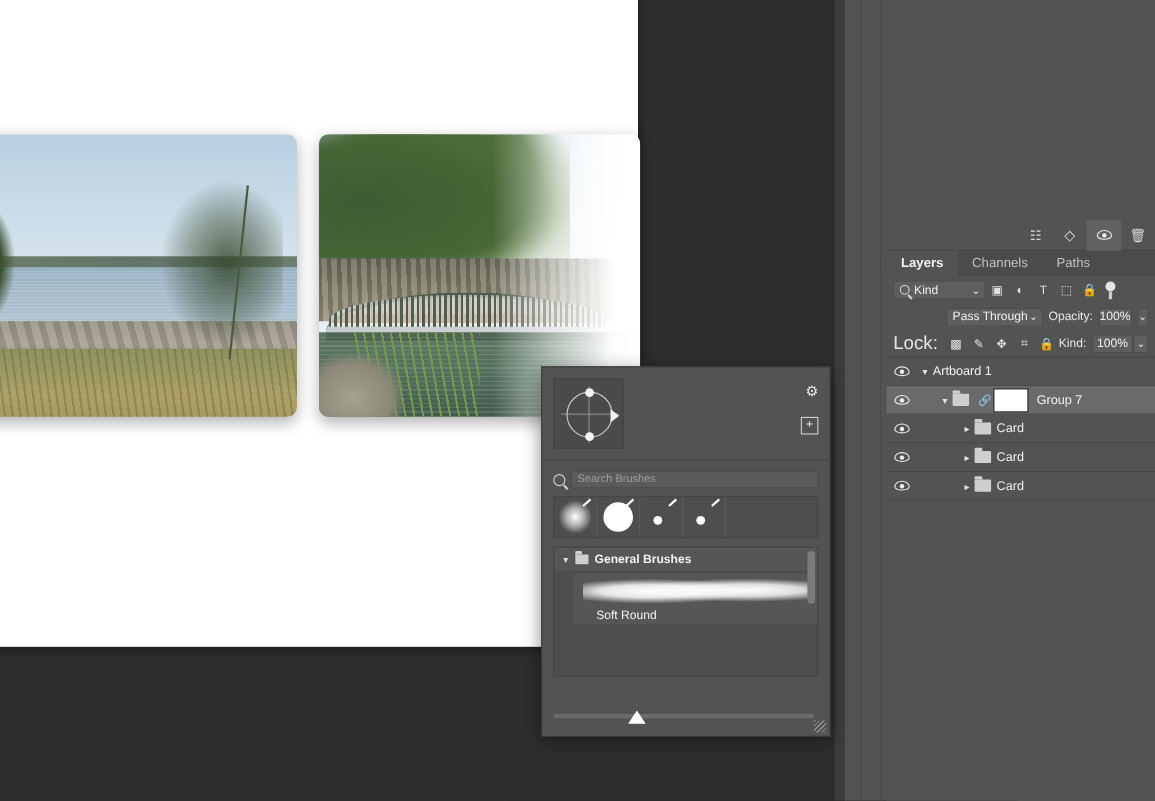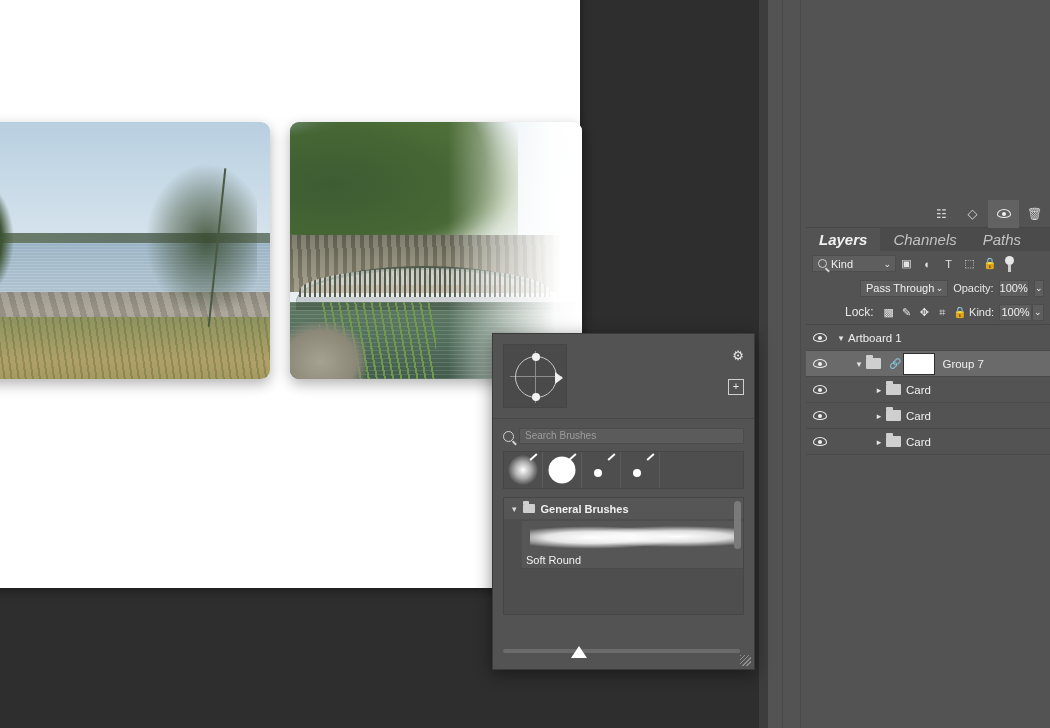--- a/index.html
+++ b/index.html
@@ -173,42 +173,42 @@
   .bp-stroke { position:absolute; left:8px; top:4px; right:8px; height:24px; }
   .bp-stroke.soft {
     background: radial-gradient(ellipse 56% 60% at 30% 52%, #fff 0%, rgba(255,255,255,.85) 40%, rgba(255,255,255,0) 78%),
                 radial-gradient(ellipse 60% 55% at 72% 48%, #fff 0%, rgba(255,255,255,.8) 42%, rgba(255,255,255,0) 80%);
   }
   .bp-stroke.hard {
     background: #fff;
     border-radius: 48% 52% 50% 50% / 60% 55% 45% 40%;
     height: 21px; top: 5px;
   }
-  .bp-item-name { position:absolute; left:4px; bottom:2px; font-size:11px; color:#f0f0f0;text-align:right; }
+  .bp-item-name { position:absolute; left:20px; bottom:2px; font-size:11px; color:#f0f0f0;text-align:right; }
   .bp-vscroll { position:absolute; right:2px; top:3px; width:7px; height:48px; background:#7a7a7a; border-radius:4px; }
 
   .bp-hscroll { position:absolute; left:10px; right:14px; bottom:16px; height:4px; background:#6b6b6b; border-radius:2px; }
   .bp-hthumb { position:absolute; left:78px; bottom:11px; width:16px; height:12px; }
   .bp-hthumb::before { content:""; position:absolute; border-left:8px solid transparent; border-right:8px solid transparent; border-bottom:12px solid #fff; }
   .bp-grip { position:absolute; right:3px; bottom:3px; width:11px; height:11px;
     background: repeating-linear-gradient(135deg, #8e8e8e 0 1px, rgba(0,0,0,0) 1px 3px); }
 
   
   .dock-col { position:absolute; left:768px; top:0; width:282px; height:728px; background:#535353; }
   .dock-div-a { position:absolute; left:782px; top:0; width:1px; height:728px; background:#4a4a4a; }
   .dock-div-b { position:absolute; left:800px; top:0; width:1px; height:728px; background:#4a4a4a; }
   .doc-scroll-track { position:absolute; left:759px; top:0; width:10px; height:728px; background:#3d3d3d; }
 
   .layers-panel { position:absolute; left:806px; top:200px; width:244px; height:528px; background:#535353; }
   .lp-toolrow { height:28px; display:flex; align-items:center; justify-content:flex-end; gap:0; background:#535353; border-bottom:1px solid #474747; }
   .lp-tool { width:31px; height:28px; display:flex; align-items:center; justify-content:center; color:#d8d8d8; }
   .lp-tool.active { background:#626262; }
 
   .lp-tabs { display:flex; height:23px; background:#4b4b4b; }
-  .lp-tab { padding:0 13px; font-size:15px; line-height:23px; color:#c2c2c2;font-style:italic; }
+  .lp-tab { padding:0 13px; font-size:12px; line-height:23px; color:#c2c2c2; }
   .lp-tab.active { background:#535353; color:#f2f2f2; font-weight:bold; }
 
   .lp-filter { display:flex; align-items:center; gap:0; height:25px; padding:0 6px; background:#535353; }
   .lp-kind {
     display:flex; align-items:center; gap:4px; width:84px; height:17px;
     background:#5e5e5e; border:1px solid #4d4d4d; font-size:11px; color:#eee; padding-left:5px;
   }
   .lp-kind .cv { margin-left:auto; margin-right:4px; font-size:9px; }
   .lp-fic { width:21px; height:19px; display:flex; align-items:center; justify-content:center; color:#e2e2e2; font-size:11px; }
   .lp-toggle { width:9px; height:16px; margin-left:4px; }
@@ -219,21 +219,21 @@
   .lp-blend-sel {
     display:flex; align-items:center; width:124px; height:17px; background:#5e5e5e;
     border:1px solid #4d4d4d; font-size:11px; color:#efefef; padding-left:5px;margin-left:48px;
   }
   .lp-blend-sel .cv { margin-left:auto; margin-right:4px; font-size:9px; }
   .lp-op-label { font-size:11px; color:#e6e6e6; }
   .lp-op-val { width:38px; height:17px; background:#5e5e5e; border:1px solid #4d4d4d; font-size:11px; color:#efefef; text-align:center; line-height:15px; }
   .lp-op-cv { width:14px; height:17px; background:#5e5e5e; border:1px solid #4d4d4d; font-size:9px; color:#efefef; text-align:center; line-height:15px; }
 
   .lp-lock { display:flex; align-items:center; height:24px; padding:0 6px; gap:0; }
-  .lp-lock-label { font-size:12px; color:#e6e6e6; margin-right:6px;margin-left:33px; }
+  .lp-lock-label { font-size:17px; color:#e6e6e6; margin-right:6px; }
   .lp-lock-ic { width:21px; height:18px; display:flex; align-items:center; justify-content:center; color:#e2e2e2; font-size:11px; }
   .lp-fill-label { font-size:11px; color:#e6e6e6; margin-left:auto; margin-right:5px; }
 
   .lp-rows { border-top:1px solid #474747; }
   .lp-row { display:flex; align-items:center; height:26px; border-bottom:1px solid #4a4a4a; font-size:11.5px; color:#f0f0f0; }
   .lp-row.selected { background:#6a6a6a; }
   .lp-eye { width:28px; display:flex; align-items:center; justify-content:center; }
   .eye-glyph { width:14px; height:9px; border-radius:50% 50% 50% 50% / 60% 60% 40% 40%; border:1.4px solid #f0f0f0; position:relative; }
   .eye-glyph::after { content:""; position:absolute; left:4px; top:1.6px; width:4px; height:4px; border-radius:50%; background:#f0f0f0; }
   .lp-chev { width:14px; text-align:center; font-size:9px; color:#e4e4e4; }

